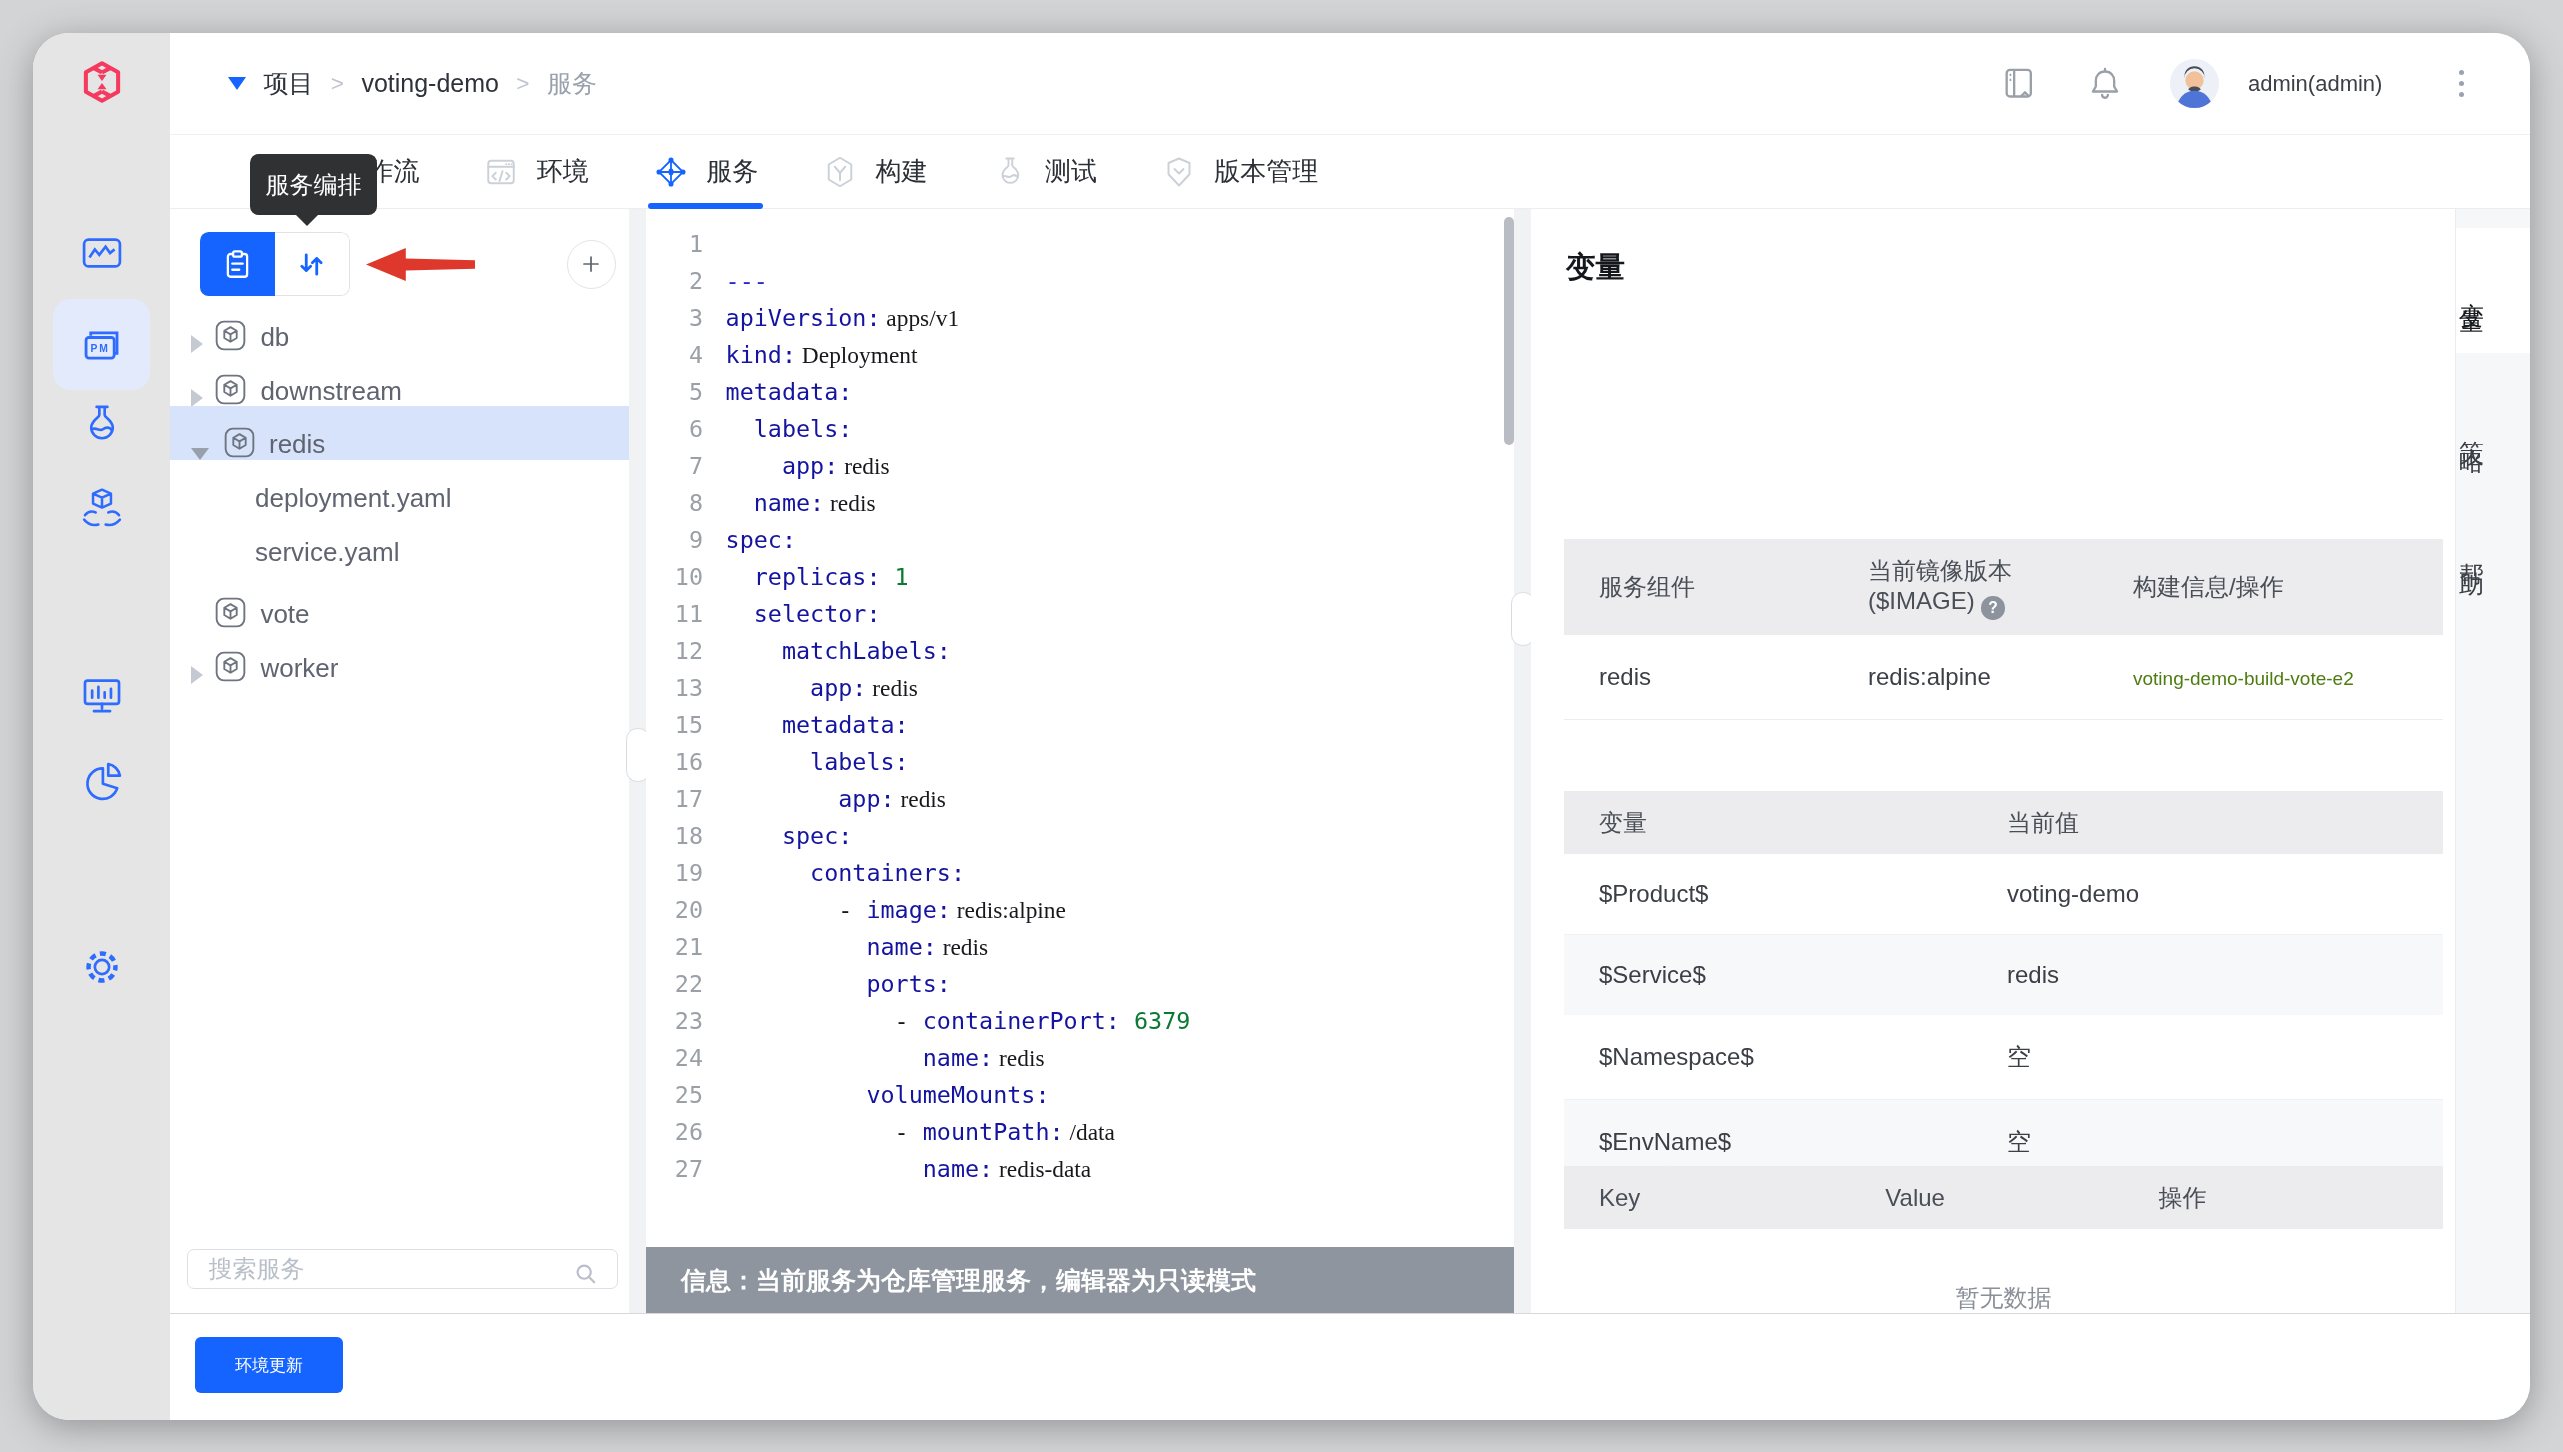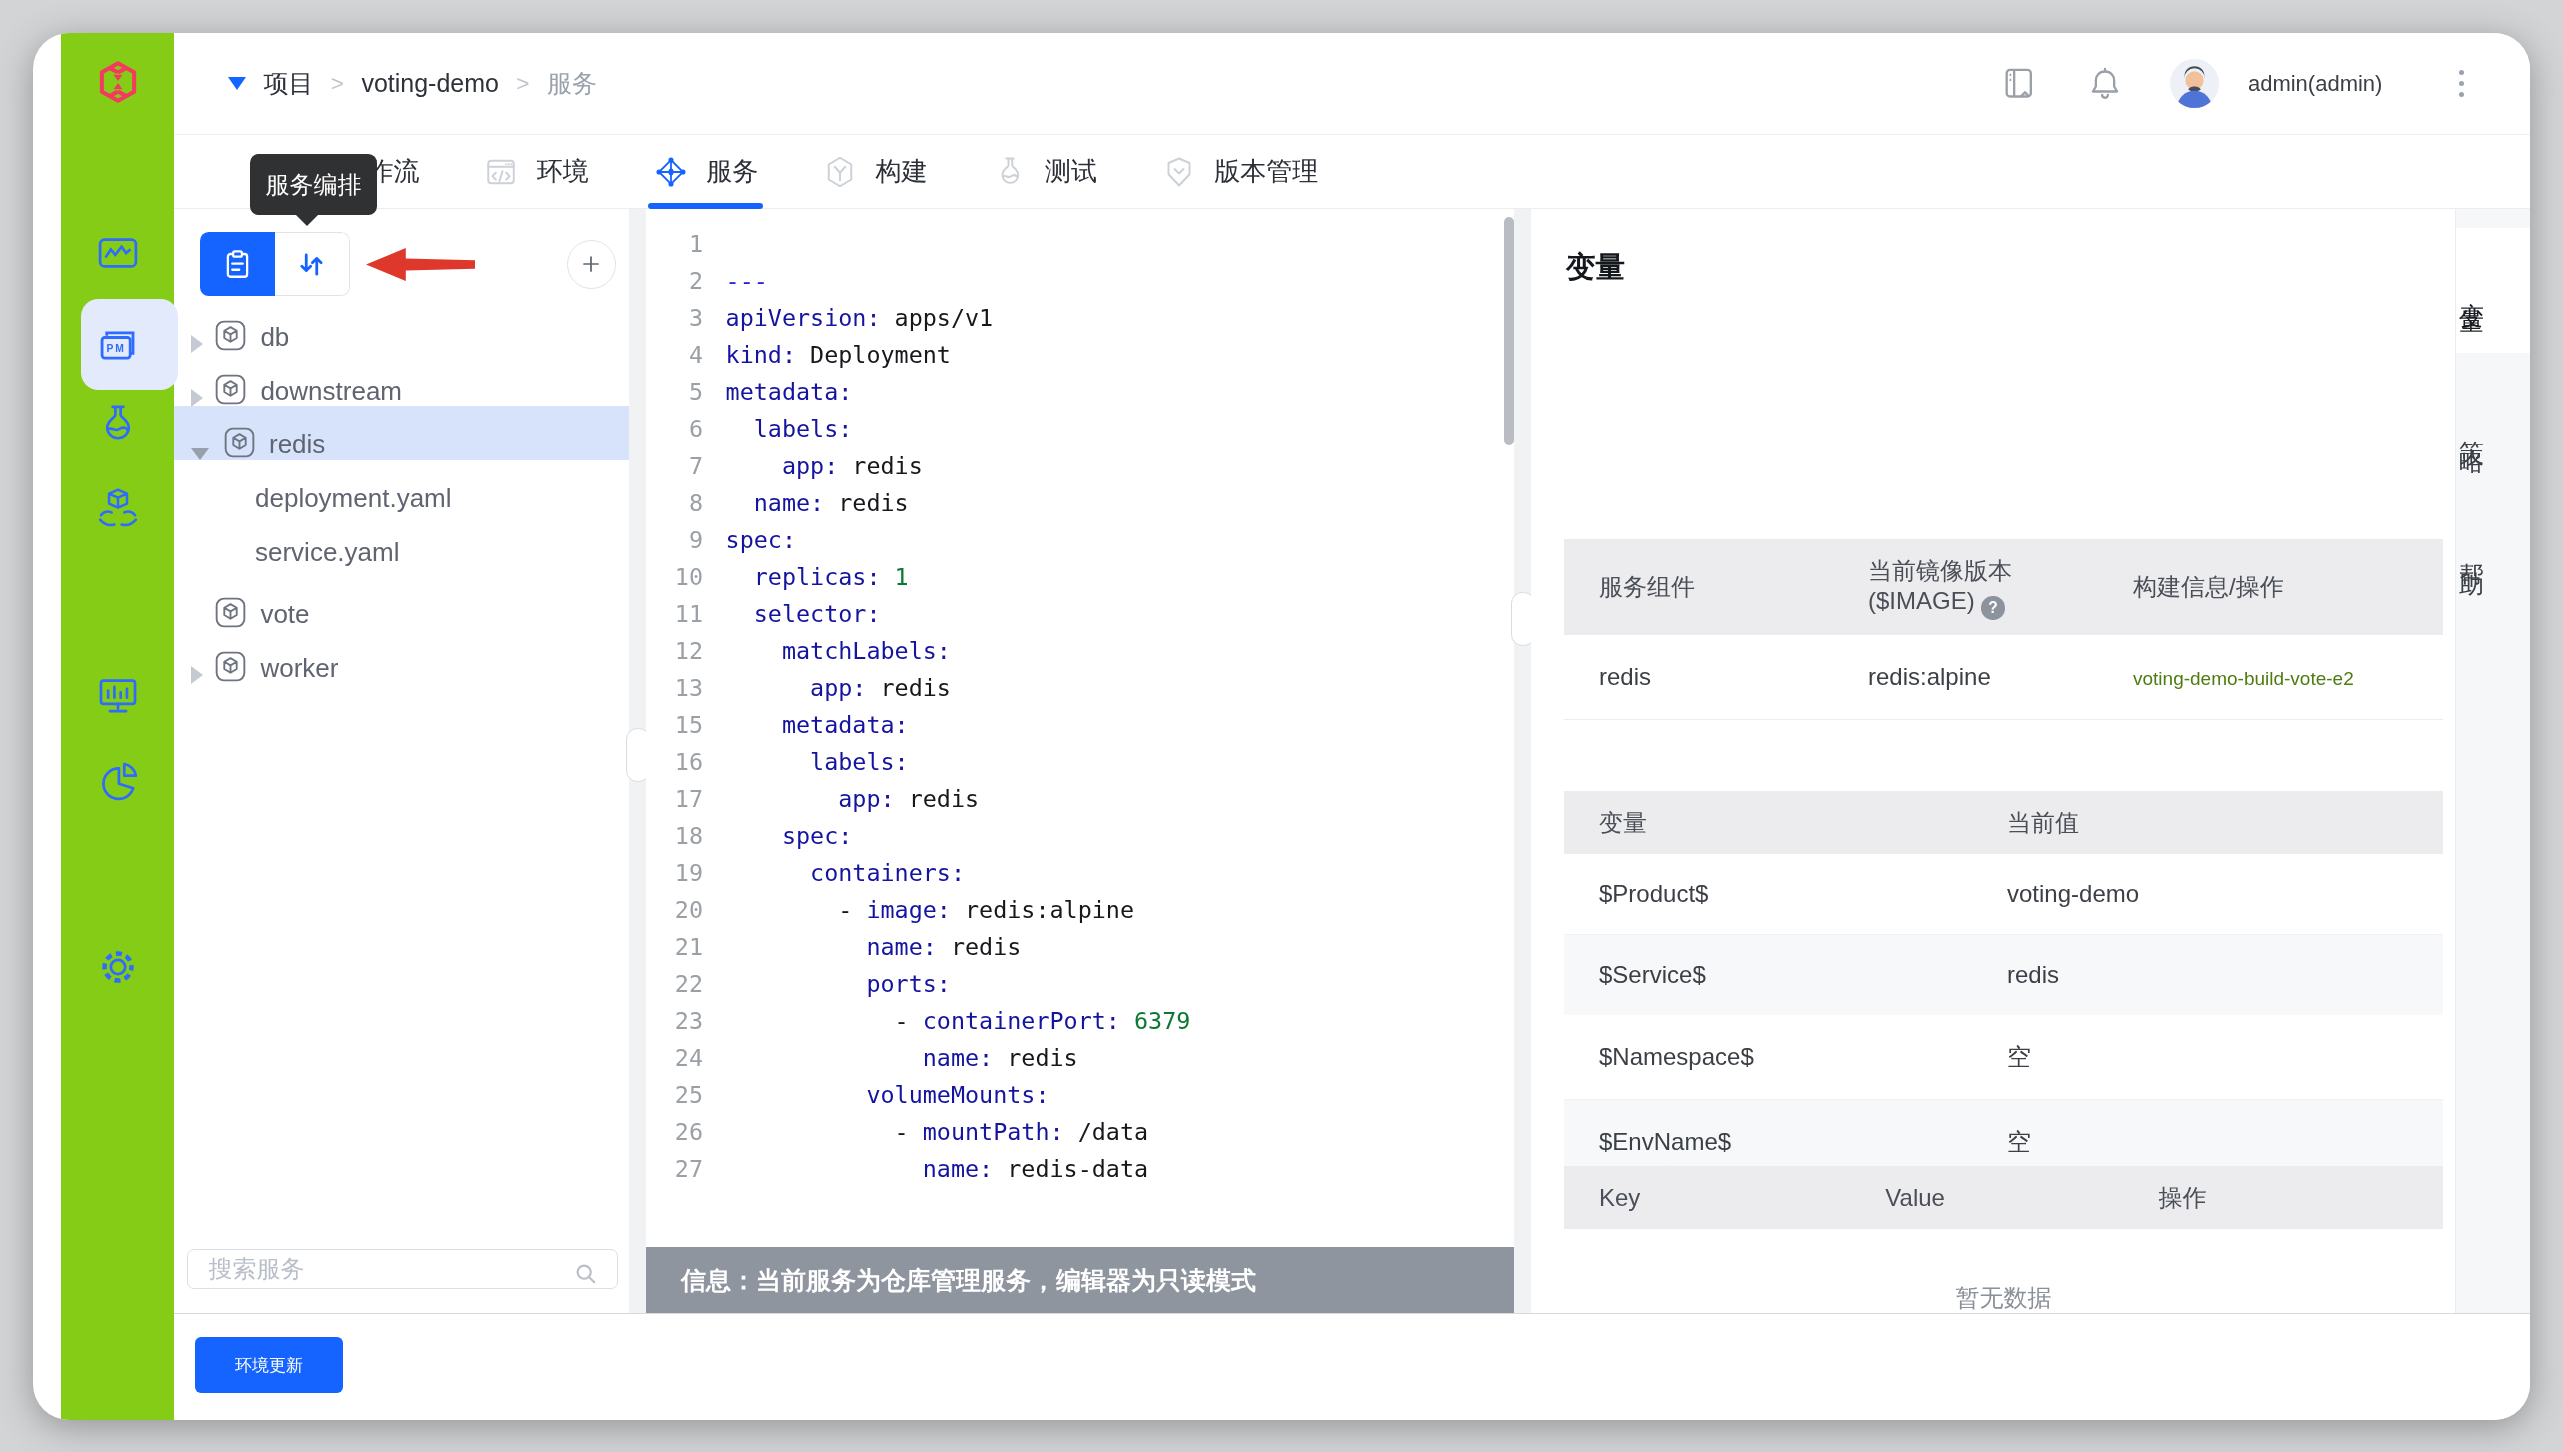--- a/index.html
+++ b/index.html
@@ -3,21 +3,21 @@
 <meta charset="utf-8">
 <style>
   * { margin:0; padding:0; box-sizing:border-box; }
   html,body { width:2563px; height:1452px; }
   body { font-family:"Liberation Sans","DejaVu Sans",sans-serif; background:#d3d4d6; position:relative; }
   .page { position:absolute; inset:0; background:#d3d4d6; }
   .window { position:absolute; left:33px; top:33px; width:2497px; height:1387px; background:#fff;
             border-radius:36px; overflow:hidden; box-shadow:0 7px 35px rgba(70,70,75,.45); }
 
   
-  .sidebar { position:absolute; left:0; top:0; width:113px; height:100%; background:#84cc16; z-index:5;margin-left:28px; }
+  .sidebar { position:absolute; left:0; top:0; width:137px; height:100%; background:#e5e5e5; z-index:5; }
   .side-icon { position:absolute; left:50%; transform:translate(-50%,-50%); width:45px; height:45px; display:flex; align-items:center; justify-content:center; cursor:pointer; }
   .side-pill { position:absolute; left:20px; top:266px; width:97px; height:91px; background:#e2eafc; border-radius:17.4px; }
 
   
   .header { position:absolute; left:137px; top:0; right:0; height:102px; background:#fff; border-bottom:0.9px solid #f0f0f2; display:flex; align-items:center; z-index:4; }
   .breadcrumb { display:flex; align-items:center; gap:17.4px; margin-left:58px; font-size:25px; color:#2e323a; }
   .bc-caret { width:0; height:0; border-left:9.5px solid transparent; border-right:9.5px solid transparent; border-top:13px solid #1664ff; cursor:pointer; }
   .bc-sep { color:#c0c4cc; font-size:22.6px; }
   .bc-last { color:#99a1ac; }
   .header-right { margin-left:auto; display:flex; align-items:center; gap:45px; margin-right:61px; }
@@ -63,21 +63,21 @@
   .divider { position:absolute; top:0; height:100%; width:17.4px; background:#f1f2f4; }
   .div1 { left:459px; } .div2 { left:1344px; }
   .drag-pill { position:absolute; left:-3.5px; width:24px; height:54px; background:#fff; border:1.7px solid #d8dce2; border-radius:11.3px; cursor:col-resize; }
 
   
   .editor { position:absolute; left:476px; top:0; width:868px; height:100%; background:#fff; }
   .code-lines { position:absolute; left:0; top:0; width:100%; height:1004px; overflow:hidden; padding-top:17.4px; cursor:text; }
   .code-line { height:37px; display:flex; align-items:center; font-family:"DejaVu Sans Mono","Liberation Mono",monospace; font-size:23.4px; }
   .ln { width:57px; text-align:right; color:#9aa0a6; flex:none; }
   .code { margin-left:22.6px; white-space:pre; color:#17171c; }
-  .tok-k { color:#1414a0; } .tok-v { color:#17171c; } .tok-n { color:#0a7a33; } .tok-d { color:#17171c; } .tok-doc { color:#2727d8; }
+  .tok-k { color:#1414a0; } .tok-v { color:#17171c;font-family:Liberation Serif, serif; } .tok-n { color:#0a7a33; } .tok-d { color:#17171c; } .tok-doc { color:#2727d8; }
   .ed-scrollbar { position:absolute; right:0; top:8.7px; width:10.4px; height:228px; background:#b9bdc3; border-radius:5.2px; cursor:pointer; }
   .info-bar { position:absolute; left:0; bottom:0; width:100%; height:66px; background:#8e959e; color:#fff; font-size:25px; font-weight:bold; line-height:66px; padding-left:35px; }
 
   
   .var-panel { position:absolute; left:1361px; top:0; width:924px; height:100%; background:#fff; padding:0 0 0 35px; }
   .panel-title { font-size:29.5px; font-weight:bold; color:#14171c; position:absolute; left:35px; top:40px; }
   .section-head { position:absolute; left:35px; display:flex; align-items:center; gap:12px; font-size:24px; color:#8a9099; }
   .help { display:inline-flex; width:23.4px; height:23.4px; border-radius:50%; background:#8d939c; color:#fff; font-size:15.6px; font-weight:bold; align-items:center; justify-content:center; flex:none; }
   table { border-collapse:collapse; table-layout:fixed; position:absolute; left:33px; width:879px; font-size:24px; }
   th { background:#ececee; font-weight:normal; color:#4a4e57; text-align:left; padding:15.6px 14px 15.6px 35px; vertical-align:middle; }

